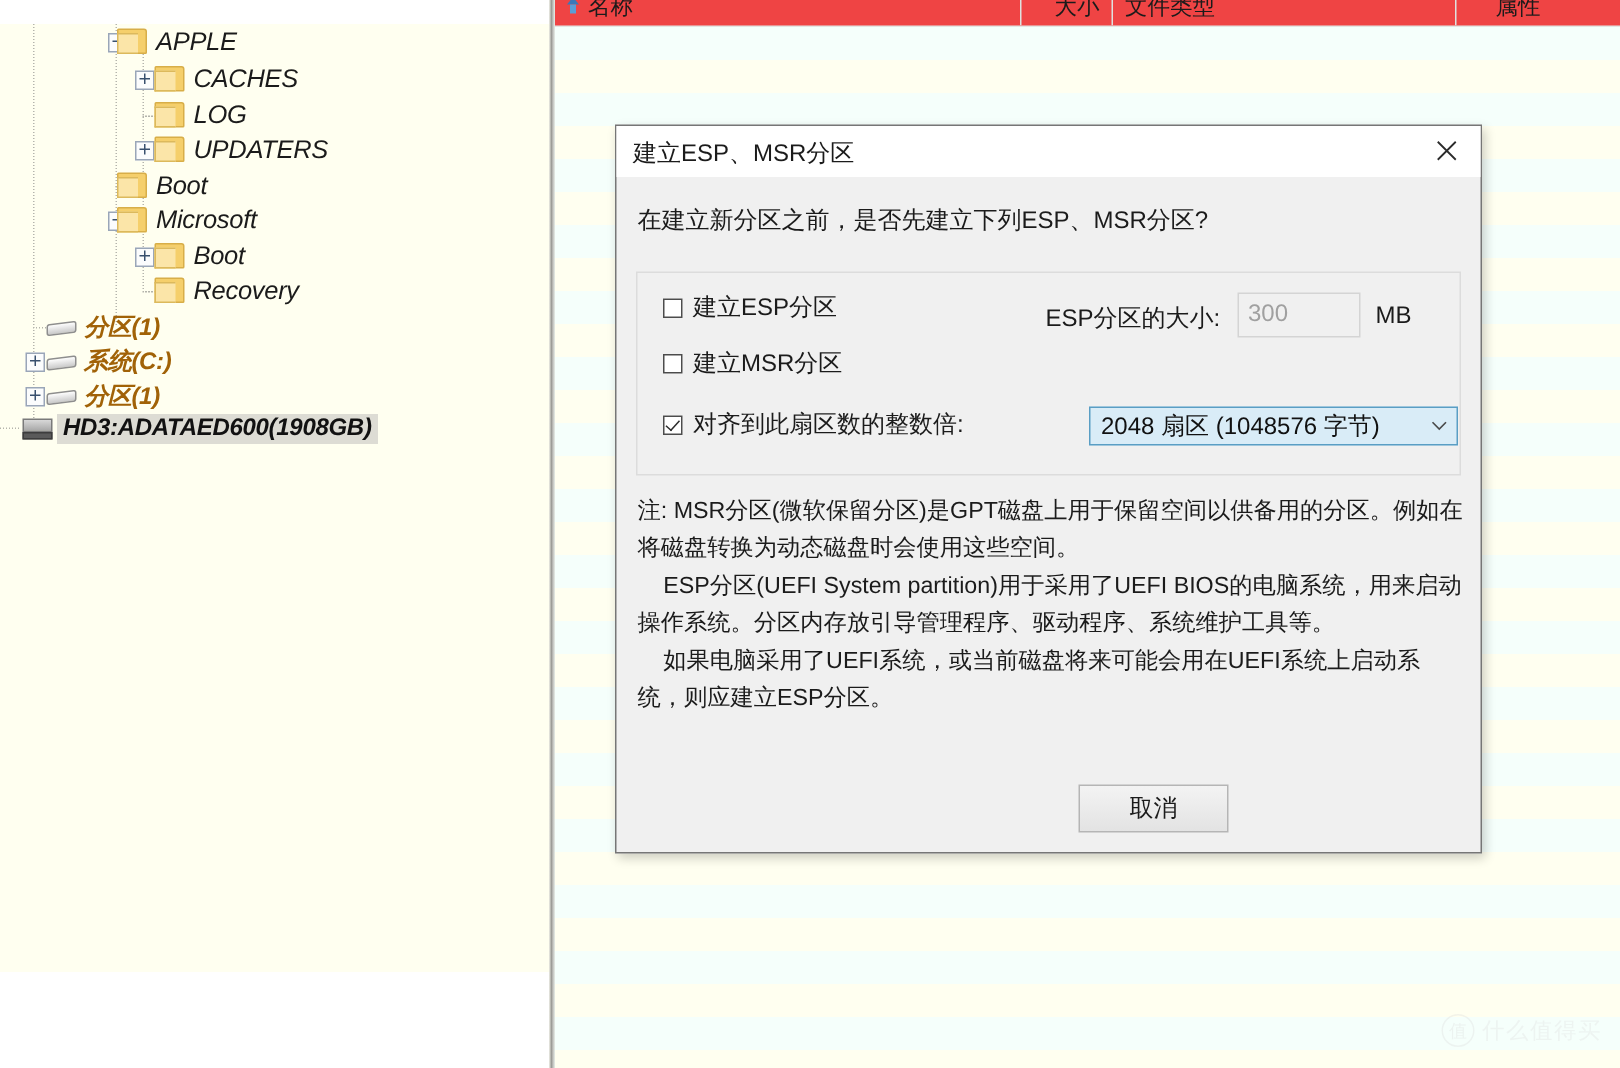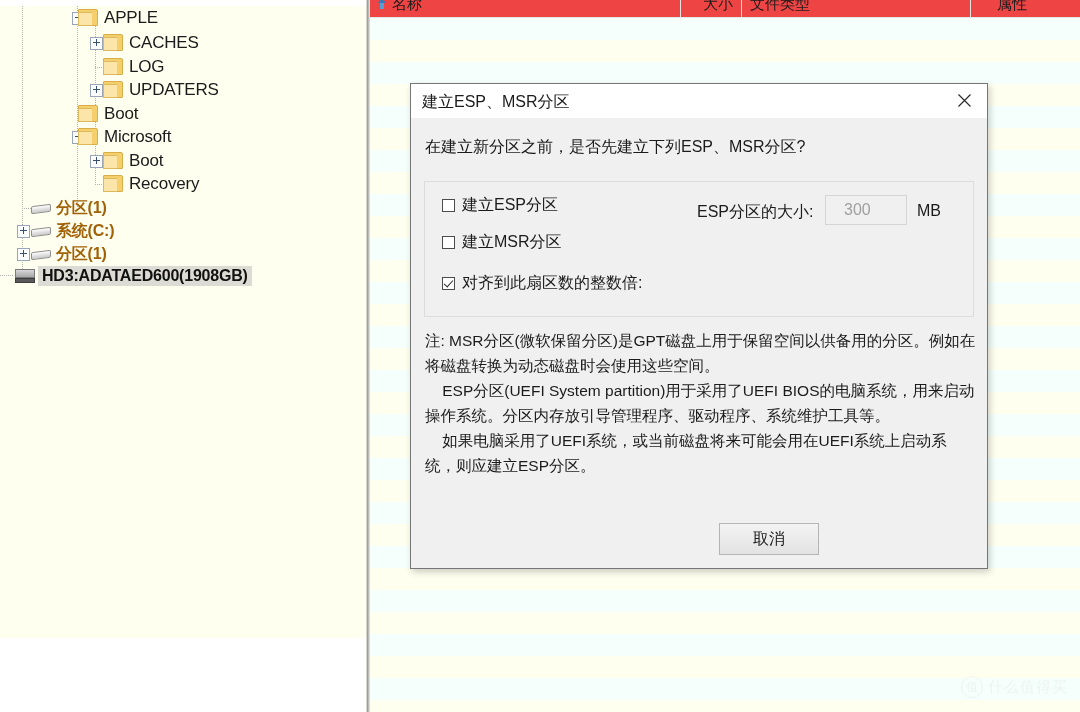--- a/index.html
+++ b/index.html
@@ -12,24 +12,25 @@
     height: 712px;
     position: relative;
     overflow: hidden;
     font-family: "Liberation Sans", "DejaVu Sans", sans-serif;
     -webkit-font-smoothing: antialiased;
   }
 
   
   #tree-panel {
     position: absolute;
-    left: 0; top: 6px;
+    left: 0; top: 16px;
     width: 366px; height: 632px;
     background: #fffff0;
     overflow: hidden;
+    font-style: italic;
   }
   #panel-divider {
     position: absolute;
     left: 366px; top: 0;
     width: 4px; height: 712px;
     background: linear-gradient(to right, #f2f2ea 0%, #9a9a95 40%, #b8b8b4 60%, #e9efe9 100%);
   }
 
   .tree-row {
     position: absolute;
@@ -291,21 +292,21 @@
   }
   #esp-size-input {
     position: absolute;
     left: 400px; top: 13px;
     width: 82px; height: 30px;
     border: 1px solid #d4d4d4;
     background: #f0f0f0;
     color: #a0a0a0;
     font-size: 16px;
     font-family: "Liberation Sans", sans-serif;
-    padding: 0 18px;
+    padding: 0 6px;
     box-sizing: border-box;
     outline: none;
   }
   #esp-size-unit {
     position: absolute;
     left: 492px; top: 20px;
     font-size: 16px;
     color: #1b1b1b;
   }
 
@@ -579,20 +580,28 @@
 
     <div class="opt-row" style="left:17px; top:91px;">
       <span class="cbx checked"></span>
       <span class="opt-label">对齐到此扇区数的整数倍:</span>
     </div>
 
     <div id="esp-size-label">ESP分区的大小:</div>
     <input id="esp-size-input" disabled="" value="300" style="">
     <div id="esp-size-unit">MB</div>
 
+    <div id="align-select">
+      <span id="align-select-text">2048 扇区 (1048576 字节)</span>
+      <span id="align-select-arrow">
+        <svg width="11" height="8" viewBox="0 0 11 8">
+            <path d="M1 1.5 L5.5 6 L10 1.5" stroke="#4a4a4a" stroke-width="1.1" fill="none"></path>
+          </svg>
+      </span>
+    </div>
   </div>
 
   <div id="note-block">注: MSR分区(微软保留分区)是GPT磁盘上用于保留空间以供备用的分区。例如在将磁盘转换为动态磁盘时会使用这些空间。
     ESP分区(UEFI System partition)用于采用了UEFI BIOS的电脑系统，用来启动操作系统。分区内存放引导管理程序、驱动程序、系统维护工具等。
     如果电脑采用了UEFI系统，或当前磁盘将来可能会用在UEFI系统上启动系统，则应建立ESP分区。</div>
 
   <button class="dlg-btn" id="btn-cancel">取消</button>
 </div>
 
 <div id="watermark">

